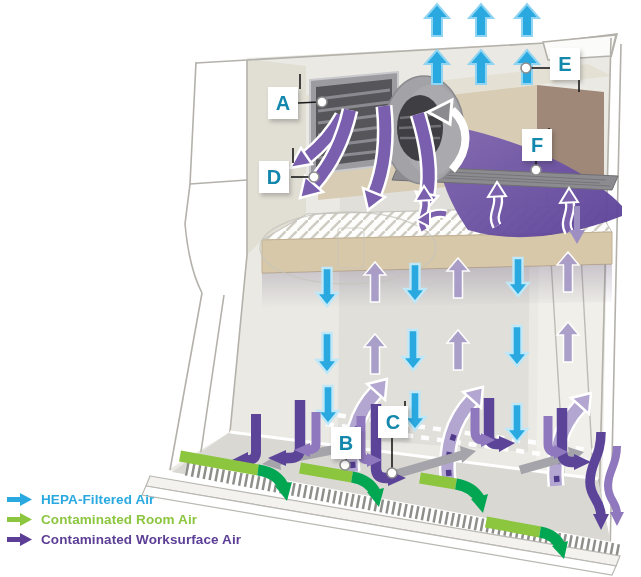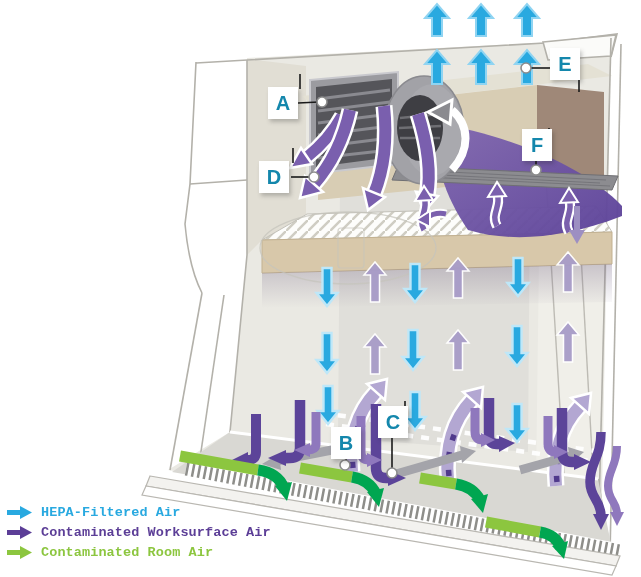--- a/index.html
+++ b/index.html
@@ -3,22 +3,22 @@
 <meta charset="utf-8">
 <style>
   html,body{margin:0;padding:0;background:#fff;}
   .stage{position:relative;width:641px;height:577px;background:#fff;overflow:hidden;
          font-family:"Liberation Sans",sans-serif;}
   .stage svg.art{position:absolute;left:0;top:0;}
   .callout{position:absolute;width:30px;height:32px;background:#fff;
            box-shadow:2px 3px 4px rgba(40,40,40,.25);
            display:flex;align-items:center;justify-content:center;
            font-weight:bold;font-size:20px;color:#1487AC;z-index:5;}
-  .legend{position:absolute;left:7px;top:505px;display:flex;flex-direction:column;
-          gap:5px;z-index:5;font-family:Liberation Mono, monospace;}
+  .legend{position:absolute;left:7px;top:492px;display:flex;flex-direction:column;
+          gap:5px;z-index:5;}
   .legend-row{display:flex;align-items:center;gap:9px;font-weight:bold;
               font-size:13.5px;letter-spacing:.1px;}
   .lg-blue{color:#29A9E0;}
   .lg-purple{color:#5C3E97;}
   .lg-green{color:#8CC63F;}
 </style>
 </head>
 <body>
 
 <div class="stage">
@@ -292,25 +292,25 @@
 
 <div class="legend">
   <div class="legend-row">
     <svg width="25" height="13" viewBox="0 0 25 13">
       <path d="M0,4 L13,4 L13,0 L25,6.5 L13,13 L13,9 L0,9 Z" fill="#29A9E0"></path>
     </svg>
     <span class="lg-blue">HEPA-Filtered Air</span>
   </div>
   <div class="legend-row">
     <svg width="25" height="13" viewBox="0 0 25 13">
+      <path d="M0,4 L13,4 L13,0 L25,6.5 L13,13 L13,9 L0,9 Z" fill="#8CC63F"></path>
+    </svg>
+    <span class="lg-green">Contaminated Room Air</span>
+  </div>
+  <div class="legend-row">
+    <svg width="25" height="13" viewBox="0 0 25 13">
       <path d="M0,4 L13,4 L13,0 L25,6.5 L13,13 L13,9 L0,9 Z" fill="#5C3E97"></path>
     </svg>
     <span class="lg-purple">Contaminated Worksurface Air</span>
   </div>
-  <div class="legend-row">
-    <svg width="25" height="13" viewBox="0 0 25 13">
-      <path d="M0,4 L13,4 L13,0 L25,6.5 L13,13 L13,9 L0,9 Z" fill="#8CC63F"></path>
-    </svg>
-    <span class="lg-green">Contaminated Room Air</span>
-  </div>
 </div>
 
 </div>
 
 </body></html>

